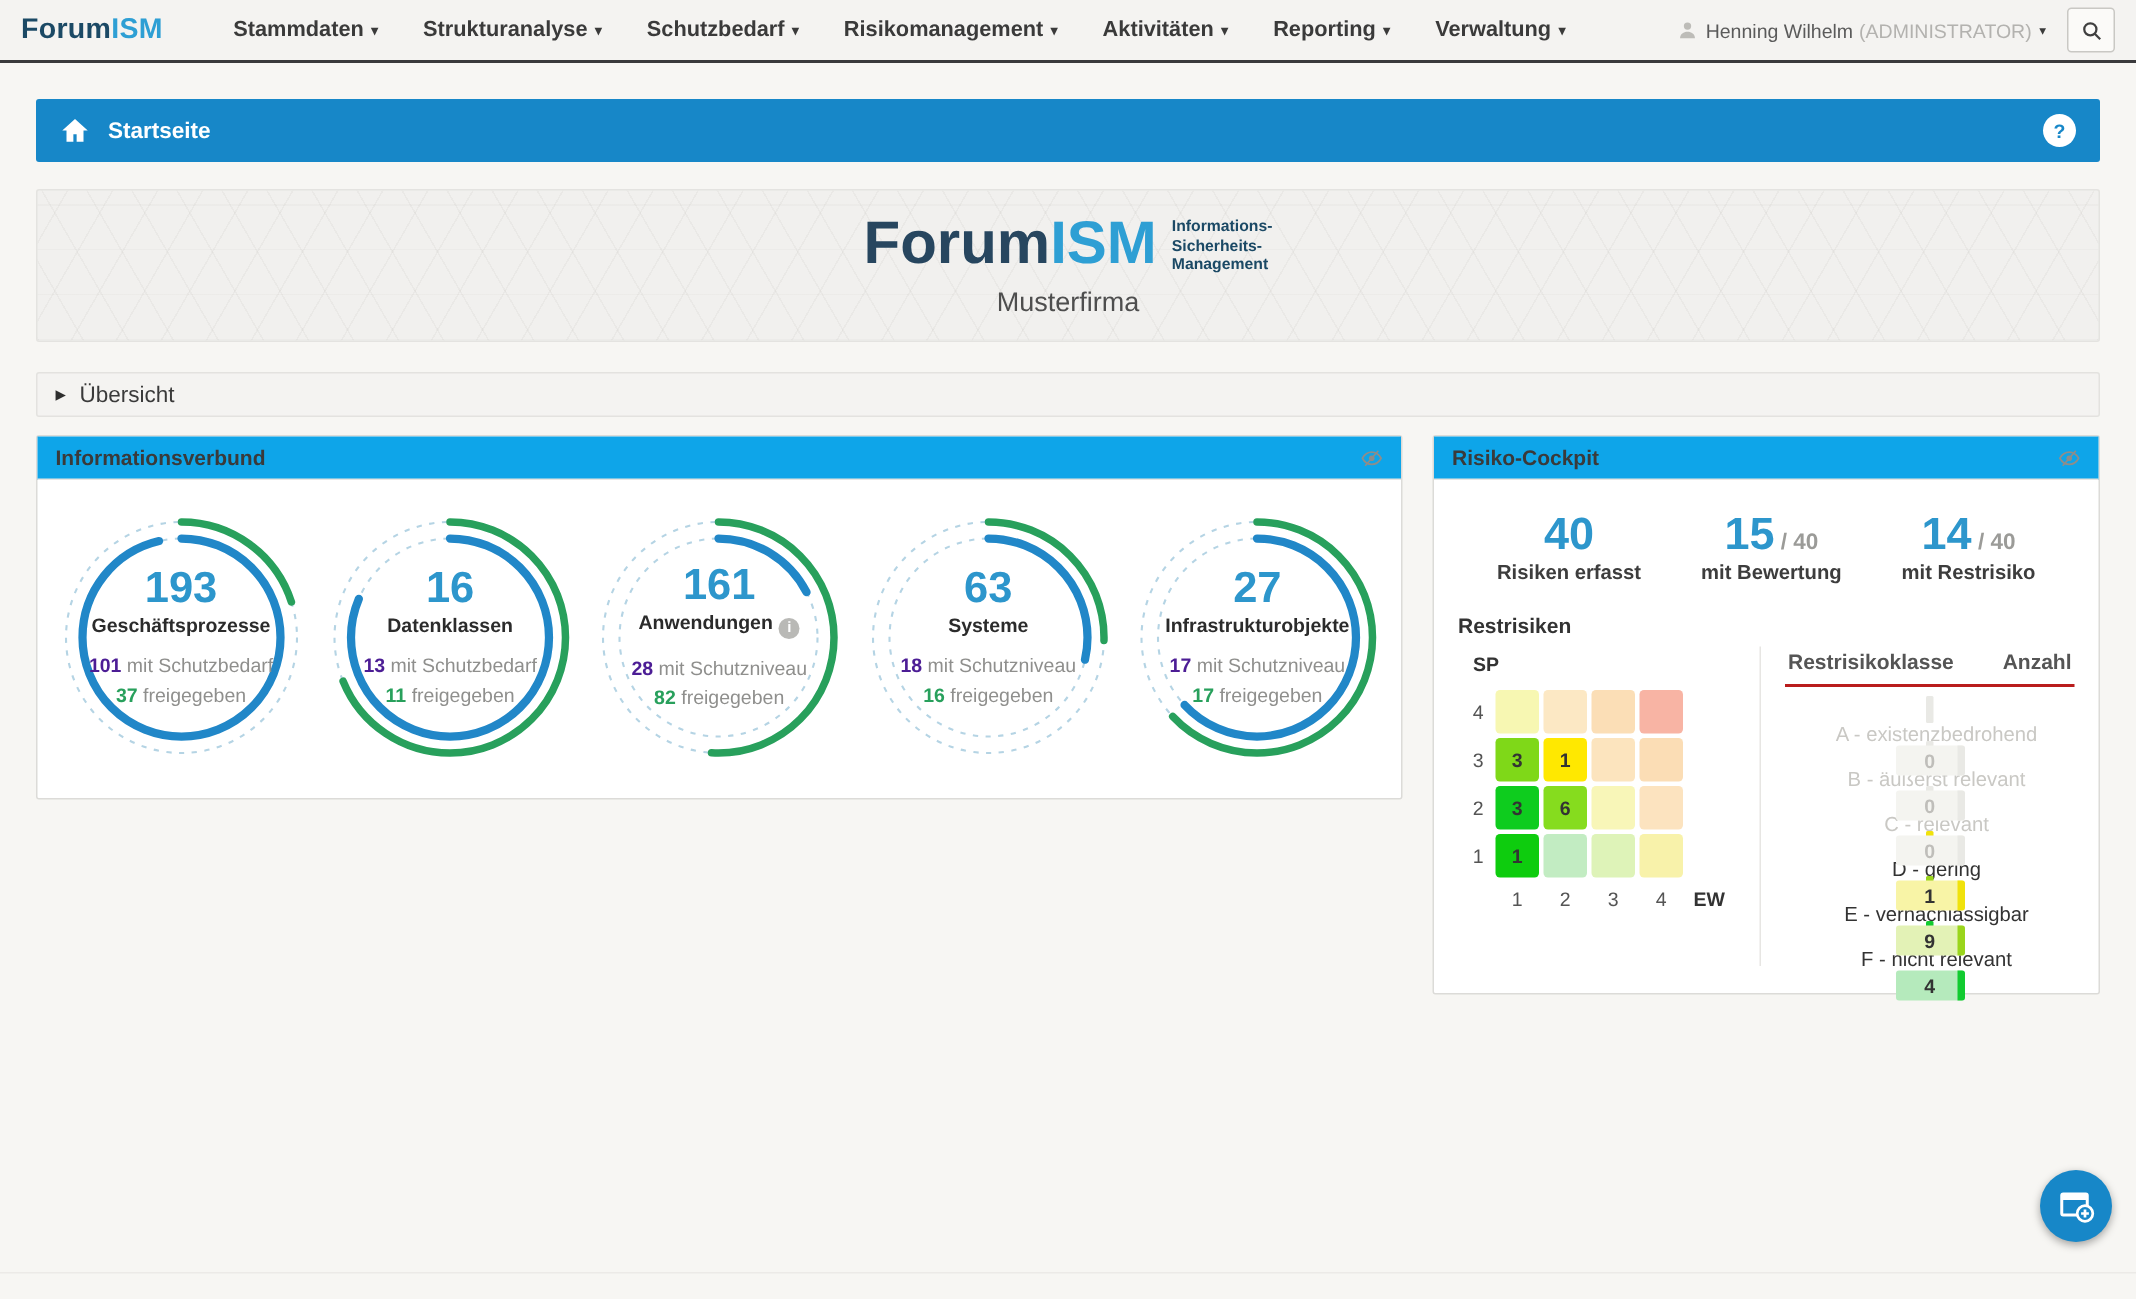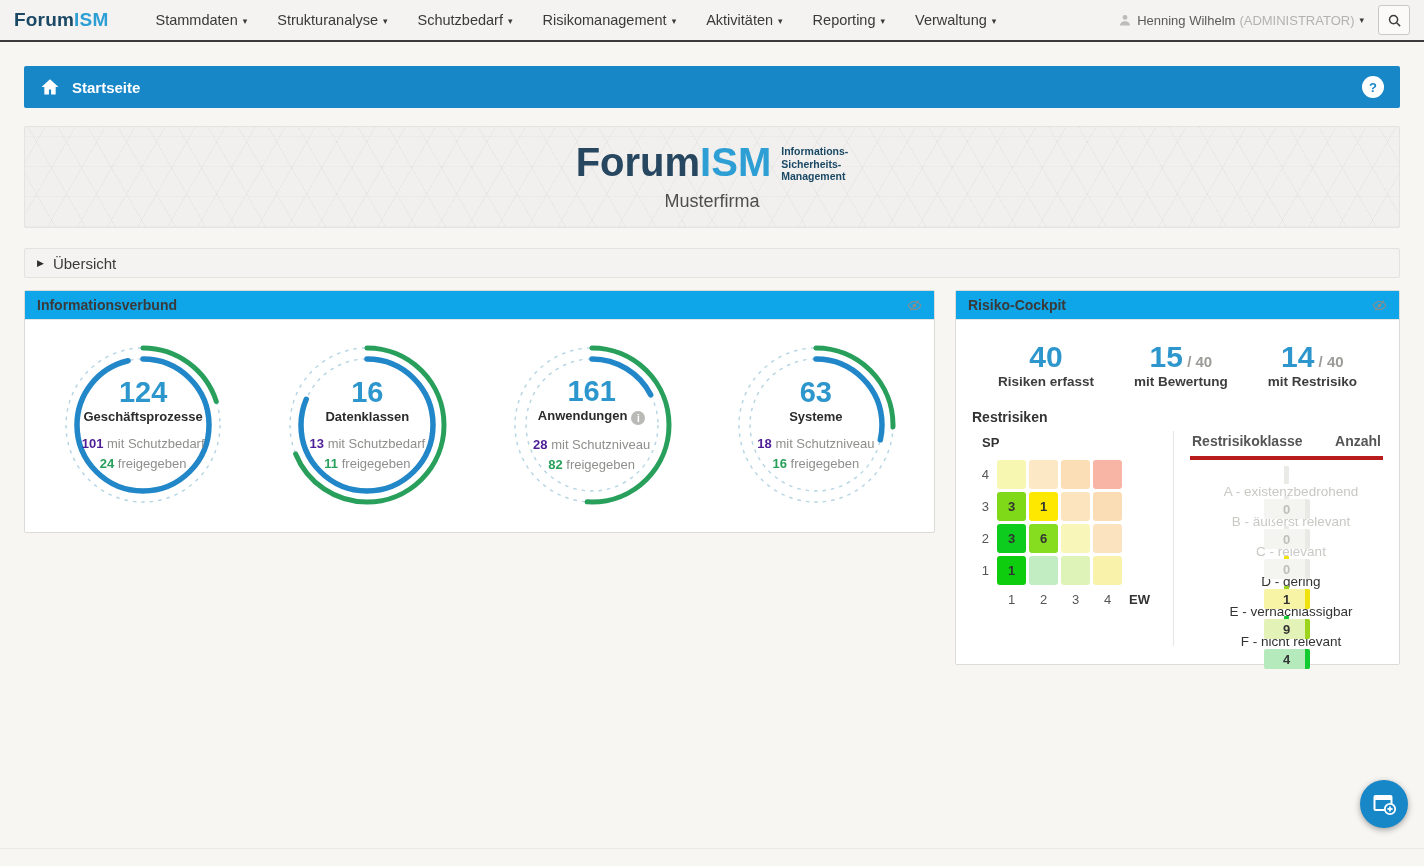--- a/index.html
+++ b/index.html
@@ -14,21 +14,21 @@
   
   .navbar {
     height:42px; background:#f4f3f1;
     border-bottom:2px solid #3a3a3c;
     display:flex; align-items:center;
     padding:0 14px;
   }
   .logo { font-size:19px; font-weight:bold; letter-spacing:.2px; cursor:pointer; }
   .logo .p1 { color:#1b4965; } .logo .p2 { color:#2e9fd4; }
   .menu { display:flex; margin-left:32px; }
-  .menu-item { padding:11px 15px; font-size:14.5px; color:#3a3a3a; cursor:pointer; white-space:nowrap; }
+  .menu-item { padding:11px 15px; font-size:14.5px; color:#3a3a3a; cursor:pointer; white-space:nowrap;font-weight:bold; }
   .caret { font-size:9px; margin-left:5px; color:#3a3a3a; vertical-align:1px; }
   .nav-right { margin-left:auto; display:flex; align-items:center; }
   .user-menu { display:flex; align-items:center; font-size:13px; color:#5a5a5a; cursor:pointer; }
   .user-role { color:#b3b2af; margin-left:4px; }
   .user-name { margin-left:5px; }
   .search-btn {
     margin-left:14px; width:32px; height:30px;
     border:1px solid #c9c8c4; border-radius:3px; background:#fbfaf8;
     display:flex; align-items:center; justify-content:center; cursor:pointer;
   }
@@ -115,21 +115,21 @@
   .hm-cell {
     width:29px; height:29px; border-radius:3px;
     display:flex; align-items:center; justify-content:center;
     font-size:13px; font-weight:bold; color:#333;
   }
   .hm-collabel { font-size:13px; color:#555; text-align:center; padding-top:4px; }
   .hm-ew { font-size:13px; font-weight:bold; color:#333; padding-top:4px; padding-left:4px; }
   .classes-block { flex:1; margin-left:14px; padding-left:16px; border-left:1px solid #e7e6e3; }
   .ct-header {
     display:flex; justify-content:space-between; font-size:14px; font-weight:bold;
-    color:#555; padding:2px 2px 7px; border-bottom:4px solid #b91c1c; margin-bottom:6px;
+    color:#555; padding:2px 2px 7px; border-bottom:2px solid #b91c1c; margin-bottom:6px;
   }
   .ct-row { display:flex; align-items:center; height:30px;flex-direction:column; }
   .ct-bar { width:5px; height:18px; border-radius:1px; flex:none; }
   .ct-label { font-size:13.5px; color:#333; margin-left:9px; flex:1; white-space:nowrap; }
   .ct-badge {
     width:46px; height:20px; border-radius:2px; position:relative; flex:none;
     display:flex; align-items:center; justify-content:center;
     font-size:13px; font-weight:bold; color:#333;
   }
   .ct-badge-bar { position:absolute; right:0; top:0; bottom:0; width:5px; border-radius:0 2px 2px 0; }
@@ -226,25 +226,25 @@
       </div>
       <div class="donut-row" id="donut-row">
           <div class="donut">
             <svg width="164" height="164" viewBox="0 0 164 164">
               <circle cx="82" cy="82" r="77" fill="none" stroke="#b5d4e4" stroke-width="1.4" stroke-dasharray="3.5 5"></circle>
               <circle cx="82" cy="82" r="66" fill="none" stroke="#b5d4e4" stroke-width="1.4" stroke-dasharray="3.5 5"></circle>
               <circle cx="82" cy="82" r="77" fill="none" stroke="#28a05c" stroke-width="5" stroke-dasharray="96.76105373056564 483.80526865282815" transform="rotate(-90 82 82)" stroke-linecap="round"></circle>
               <circle cx="82" cy="82" r="66" fill="none" stroke="#2187c8" stroke-width="5.5" stroke-dasharray="398.8925072158012 414.6902302738527" transform="rotate(-90 82 82)" stroke-linecap="round"></circle>
             </svg>
             <div class="donut-text">
-              <div class="donut-num">124</div>
+              <div class="donut-num">193</div>
               <div class="donut-label">Geschäftsprozesse</div>
               <div class="donut-lines">
                 <div><span class="v-blue">101</span> mit Schutzbedarf</div>
-                <div><span class="v-green">24</span> freigegeben</div>
+                <div><span class="v-green">37</span> freigegeben</div>
               </div>
             </div>
           </div>
           <div class="donut">
             <svg width="164" height="164" viewBox="0 0 164 164">
               <circle cx="82" cy="82" r="77" fill="none" stroke="#b5d4e4" stroke-width="1.4" stroke-dasharray="3.5 5"></circle>
               <circle cx="82" cy="82" r="66" fill="none" stroke="#b5d4e4" stroke-width="1.4" stroke-dasharray="3.5 5"></circle>
               <circle cx="82" cy="82" r="77" fill="none" stroke="#28a05c" stroke-width="5" stroke-dasharray="332.61612219881937 483.80526865282815" transform="rotate(-90 82 82)" stroke-linecap="round"></circle>
               <circle cx="82" cy="82" r="66" fill="none" stroke="#2187c8" stroke-width="5.5" stroke-dasharray="336.93581209750533 414.6902302738527" transform="rotate(-90 82 82)" stroke-linecap="round"></circle>
             </svg>
@@ -279,20 +279,36 @@
               <circle cx="82" cy="82" r="66" fill="none" stroke="#b5d4e4" stroke-width="1.4" stroke-dasharray="3.5 5"></circle>
               <circle cx="82" cy="82" r="77" fill="none" stroke="#28a05c" stroke-width="5" stroke-dasharray="122.87117934040079 483.80526865282815" transform="rotate(-90 82 82)" stroke-linecap="round"></circle>
               <circle cx="82" cy="82" r="66" fill="none" stroke="#2187c8" stroke-width="5.5" stroke-dasharray="118.48292293538648 414.6902302738527" transform="rotate(-90 82 82)" stroke-linecap="round"></circle>
             </svg>
             <div class="donut-text">
               <div class="donut-num">63</div>
               <div class="donut-label">Systeme</div>
               <div class="donut-lines">
                 <div><span class="v-blue">18</span> mit Schutzniveau</div>
                 <div><span class="v-green">16</span> freigegeben</div>
+              </div>
+            </div>
+          </div>
+          <div class="donut">
+            <svg width="164" height="164" viewBox="0 0 164 164">
+              <circle cx="82" cy="82" r="77" fill="none" stroke="#b5d4e4" stroke-width="1.4" stroke-dasharray="3.5 5"></circle>
+              <circle cx="82" cy="82" r="66" fill="none" stroke="#b5d4e4" stroke-width="1.4" stroke-dasharray="3.5 5"></circle>
+              <circle cx="82" cy="82" r="77" fill="none" stroke="#28a05c" stroke-width="5" stroke-dasharray="304.6181321147437 483.80526865282815" transform="rotate(-90 82 82)" stroke-linecap="round"></circle>
+              <circle cx="82" cy="82" r="66" fill="none" stroke="#2187c8" stroke-width="5.5" stroke-dasharray="261.1012560983517 414.6902302738527" transform="rotate(-90 82 82)" stroke-linecap="round"></circle>
+            </svg>
+            <div class="donut-text">
+              <div class="donut-num">27</div>
+              <div class="donut-label">Infrastrukturobjekte</div>
+              <div class="donut-lines">
+                <div><span class="v-blue">17</span> mit Schutzniveau</div>
+                <div><span class="v-green">17</span> freigegeben</div>
               </div>
             </div>
           </div>
         </div>
     </div>
 
     <div class="panel panel-cockpit">
       <div class="panel-header">
         <span>Risiko-Cockpit</span>
         <span class="eye">

